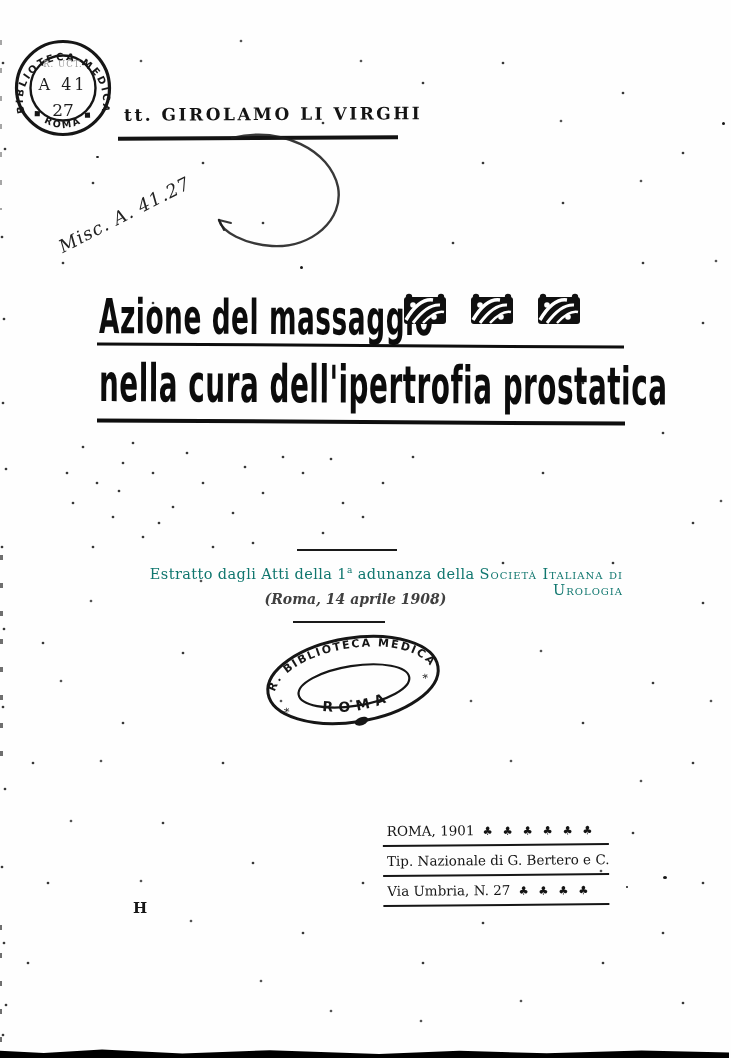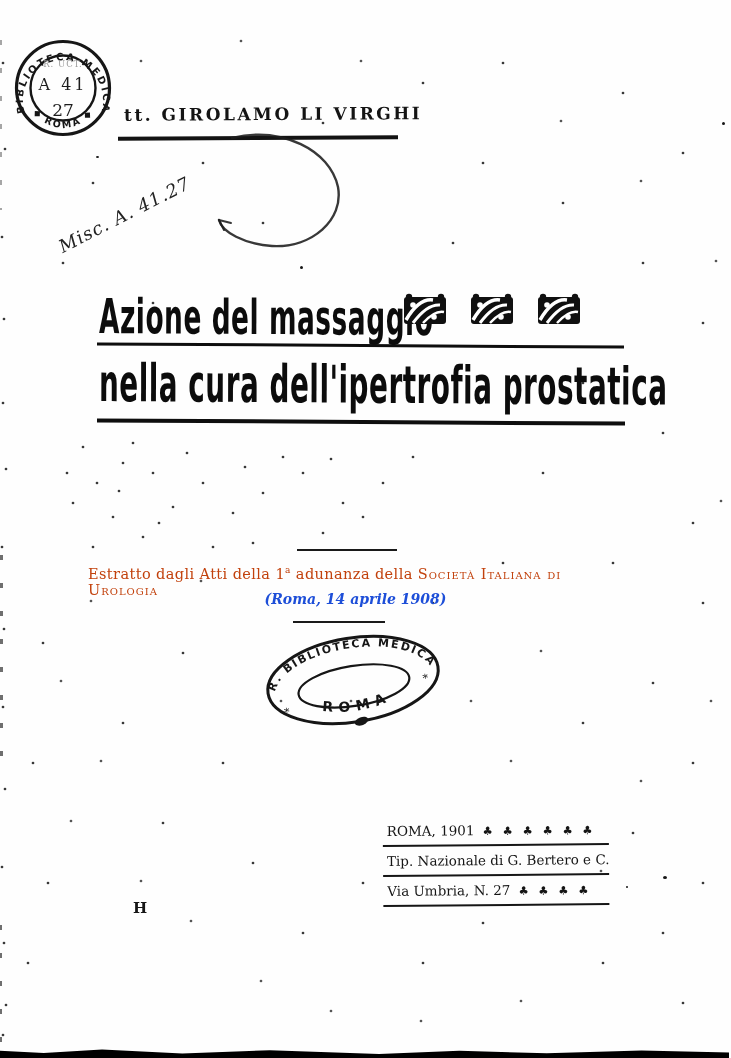--- a/index.html
+++ b/index.html
@@ -71,24 +71,24 @@
   .title2{left:99px;top:353px;font-size:52px;letter-spacing:1px;transform:scale(0.535,1) rotate(0.2deg);}
   .title-rule{position:absolute;left:97px;background:#0e0e0e;}
   .rule1{top:344px;width:527px;height:3px;transform:rotate(0.35deg);}
   .rule2{top:420px;width:528px;height:4px;transform:rotate(0.35deg);}
   .orn{position:absolute;width:44px;height:34px;}
   .orn1{left:403px;top:292px;} .orn2{left:470px;top:292px;} .orn3{left:537px;top:292px;}
   
   .dash{position:absolute;background:#1a1a1a;height:2px;}
   .dash-top{left:297px;top:549px;width:100px;}
   .dash-bot{left:293px;top:621px;width:92px;}
-  .extract{position:absolute;left:88px;top:565px;width:535px;text-align:left;font-size:14.5px;letter-spacing:0.4px;color:#c2410c;}
+  .extract{position:absolute;left:88px;top:565px;width:535px;text-align:right;font-size:14.5px;letter-spacing:0.4px;color:#0f766e;}
   .extract sup{font-size:9px;vertical-align:super;}
   .sc{font-variant:small-caps;letter-spacing:1px;}
-  .extract-date{position:absolute;left:88px;top:591px;width:535px;text-align:center;font-style:italic;font-weight:600;font-size:14px;color:#1d4ed8;}
+  .extract-date{position:absolute;left:88px;top:591px;width:535px;text-align:center;font-style:italic;font-weight:600;font-size:14px;color:#404040;}
   
   .oval-stamp{position:absolute;left:258px;top:630px;width:190px;height:100px;transform:rotate(-9deg);}
   .oval-stamp svg{width:100%;height:100%;}
   .oval-top{font-family:"DejaVu Sans",sans-serif;font-size:11px;font-weight:bold;letter-spacing:1.8px;fill:#161616;}
   .oval-bot{font-family:"DejaVu Sans",sans-serif;font-size:14px;font-weight:bold;letter-spacing:6px;fill:#161616;}
   .oval-mark{font-size:11px;fill:#161616;}
   
   .colophon{position:absolute;left:383px;top:816px;width:226px;transform:rotate(-0.5deg);color:#151515;}
   .col-row{display:flex;align-items:baseline;justify-content:flex-start;gap:8px;padding:6px 2px 6px 4px;border-bottom:2px solid #151515;font-size:13.5px;white-space:nowrap;}
   .col-orn{font-family:"DejaVu Sans",sans-serif;font-size:11.5px;letter-spacing:3px;}

